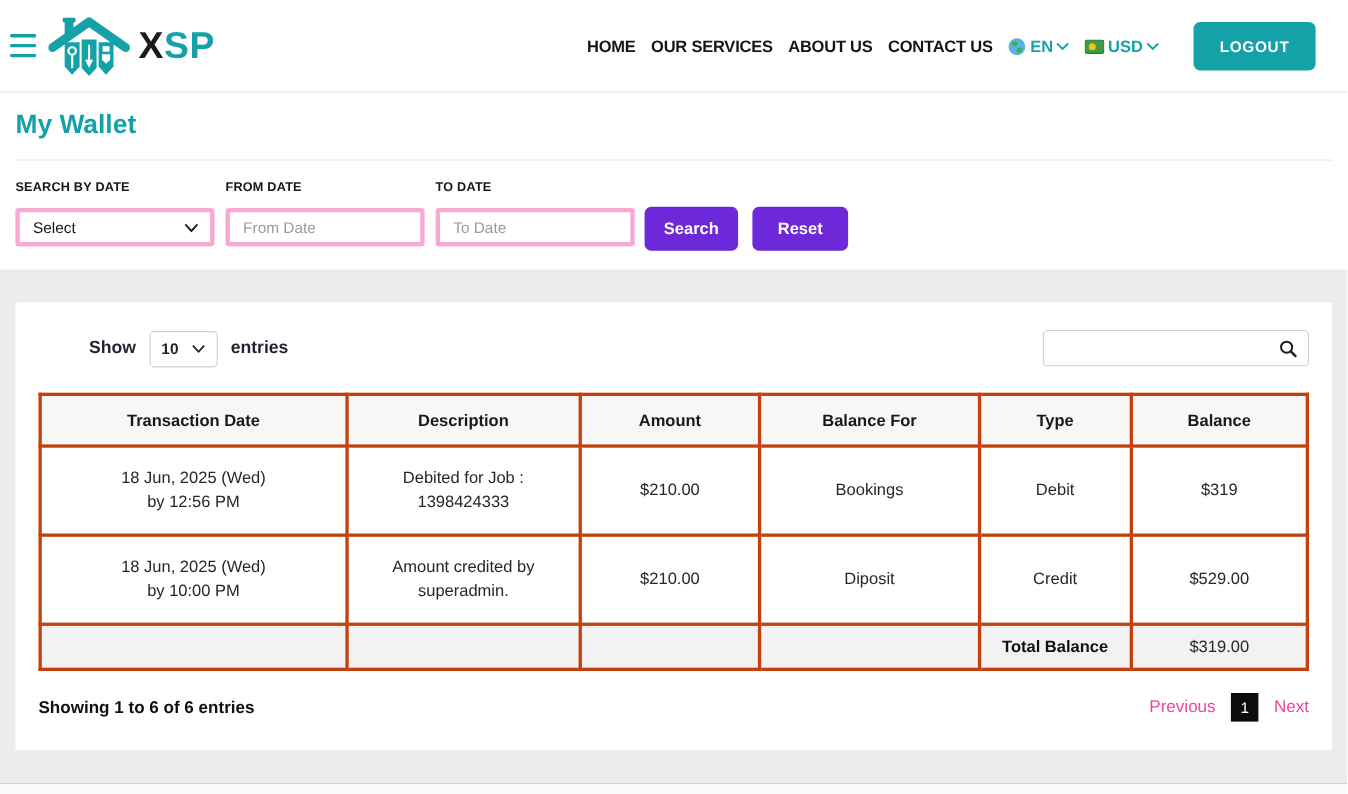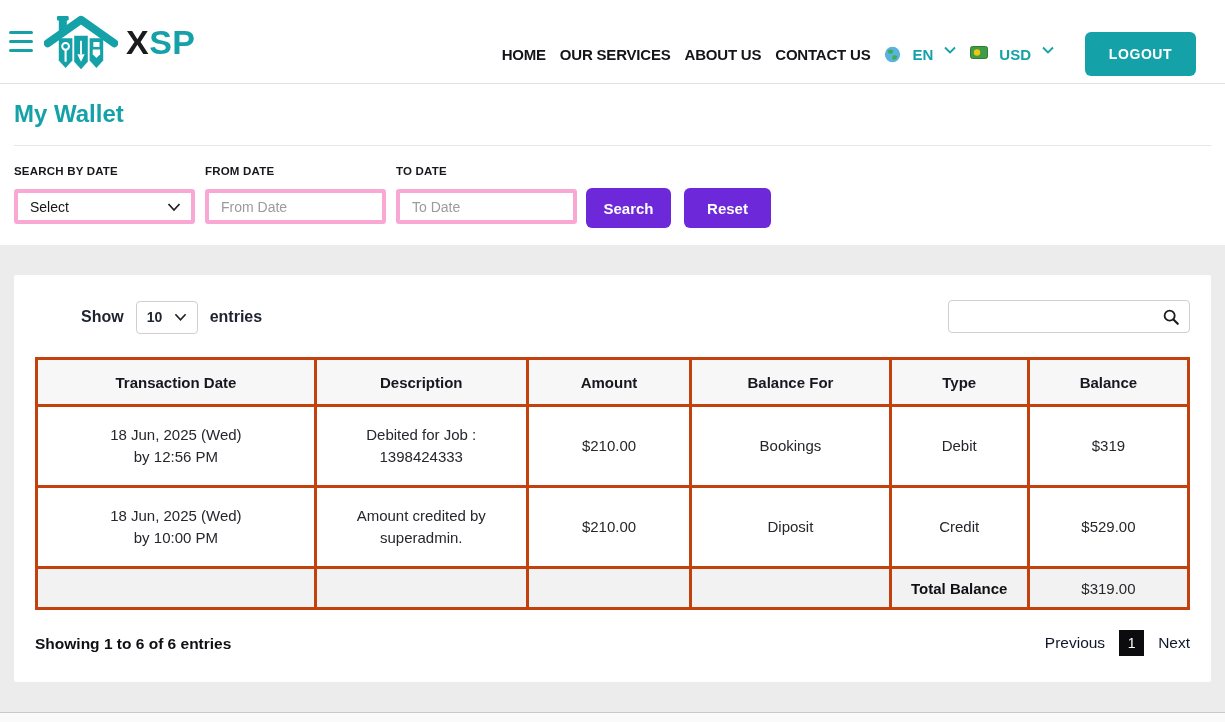--- a/index.html
+++ b/index.html
@@ -12,23 +12,23 @@
   
   .header { position:absolute; top:0; left:0; width:1225px; height:84px;
     background:#fff; border-bottom:1px solid #e1e1e1; z-index:5; }
   .hamburger { position:absolute; left:9px; top:31px; width:24px; height:21px;
     display:flex; flex-direction:column; justify-content:space-between; cursor:pointer; }
   .hamburger span { display:block; height:3px; border-radius:2px; background:#14a2a8; }
   .brand { position:absolute; left:44px; top:6px; height:72px; display:flex; align-items:center; gap:8px; }
   .brand-text { font-size:34px; font-weight:800; letter-spacing:0.5px; }
   .brand-text .x { color:#1a1a1f; }
   .brand-text .sp { color:#14a2a8; }
-  .nav { position:absolute; right:29px; top:12px; height:84px; display:flex; align-items:center; gap:14px; }
+  .nav { position:absolute; right:29px; top:0; height:84px; display:flex; align-items:center; gap:14px; }
   .nav-link { font-size:15px; font-weight:800; color:#141419; letter-spacing:-0.2px; cursor:pointer; white-space:nowrap; }
-  .pill { display:flex; align-items:flex-start; gap:11px; cursor:pointer; }
+  .pill { display:flex; align-items:center; gap:3px; cursor:pointer; }
   .pill-label { color:#14a2a8; font-weight:800; font-size:15px; }
   .logout-btn { margin-left:17px; width:111px; height:44px; background:#14a2a8; border:none;
     border-radius:6px; color:#fff; font-family:inherit; font-weight:800; font-size:14px;
     letter-spacing:0.6px; cursor:pointer; }
   
   .title-zone { position:absolute; top:84px; left:0; width:1225px; height:161px; background:#fff; }
   .page-title { position:absolute; left:14px; top:16px; font-size:24px; font-weight:800; color:#14a2a8; }
   .title-divider { position:absolute; left:14px; right:14px; top:61px; height:1px; background:#e6e6e6; }
   .filter-label { position:absolute; top:81px; font-size:11.5px; font-weight:800; color:#17171c; letter-spacing:0.2px; }
   .lbl-sbd { left:14px; } .lbl-from { left:205px; } .lbl-to { left:396px; }
@@ -68,21 +68,21 @@
   .wallet-table { position:absolute; top:82px; left:21px; width:1155px; border-collapse:collapse;
     font-size:15px; color:#26262c; }
   .wallet-table th, .wallet-table td { border:3px solid #c2410c; text-align:center; vertical-align:middle; }
   .wallet-table thead th { height:47px; background:#f7f7f7; font-weight:700; font-size:15px; color:#17171d; }
   .wallet-table tbody td { height:81px; background:#fff; line-height:1.5; }
   .wallet-table tfoot td { height:41px; background:#f2f2f2; font-size:15px; }
   .total-label { font-weight:800; font-size:16px; color:#101014; }
   
   .card-footer-info { position:absolute; left:21px; top:360px; font-size:15.5px; font-weight:700; color:#101014; }
   .pagination { position:absolute; right:21px; top:355px; display:flex; align-items:center; gap:14px; font-size:15.5px; }
-  .page-prev, .page-next { color:#0f172a; cursor:pointer; }
+  .page-prev, .page-next { color:#ec4899; cursor:pointer; }
   .page-current { min-width:25px; height:26px; background:#0c0c0f; color:#fff; display:flex;
     align-items:center; justify-content:center; font-size:14px; cursor:pointer; }
   svg { display:block; }
 </style>
 </head>
 <body>
 
 <div class="header">
   <div class="hamburger">
     <span></span>

